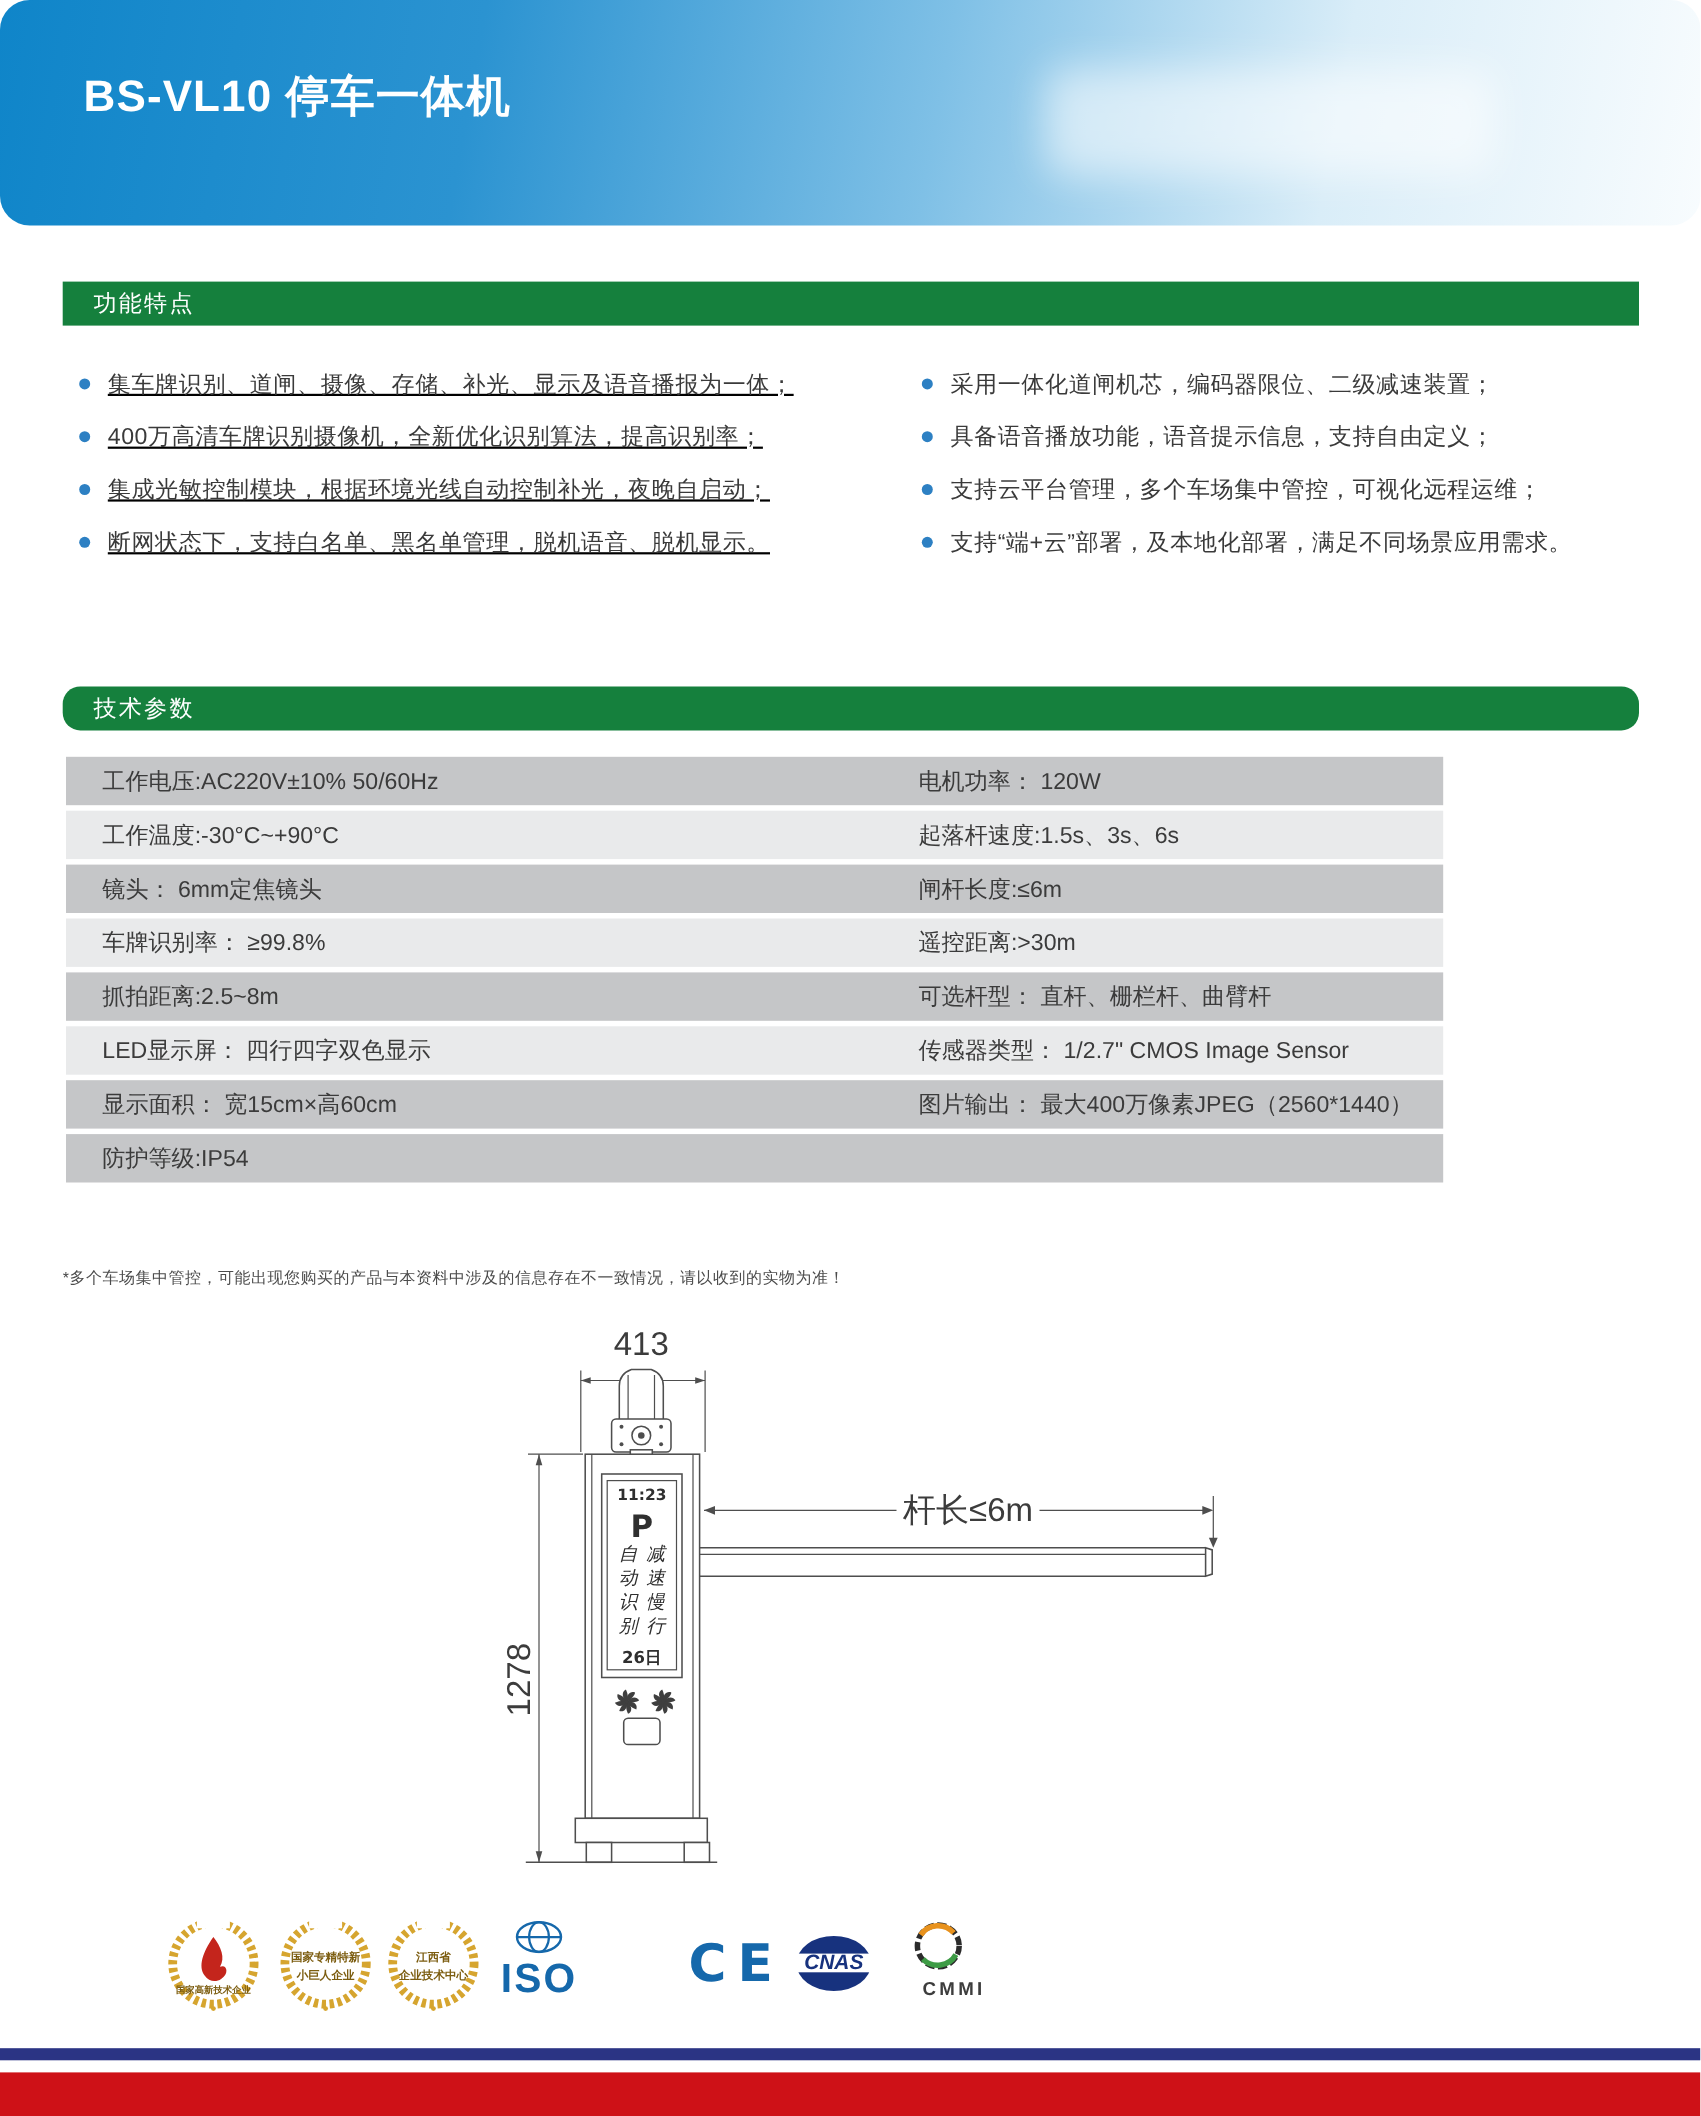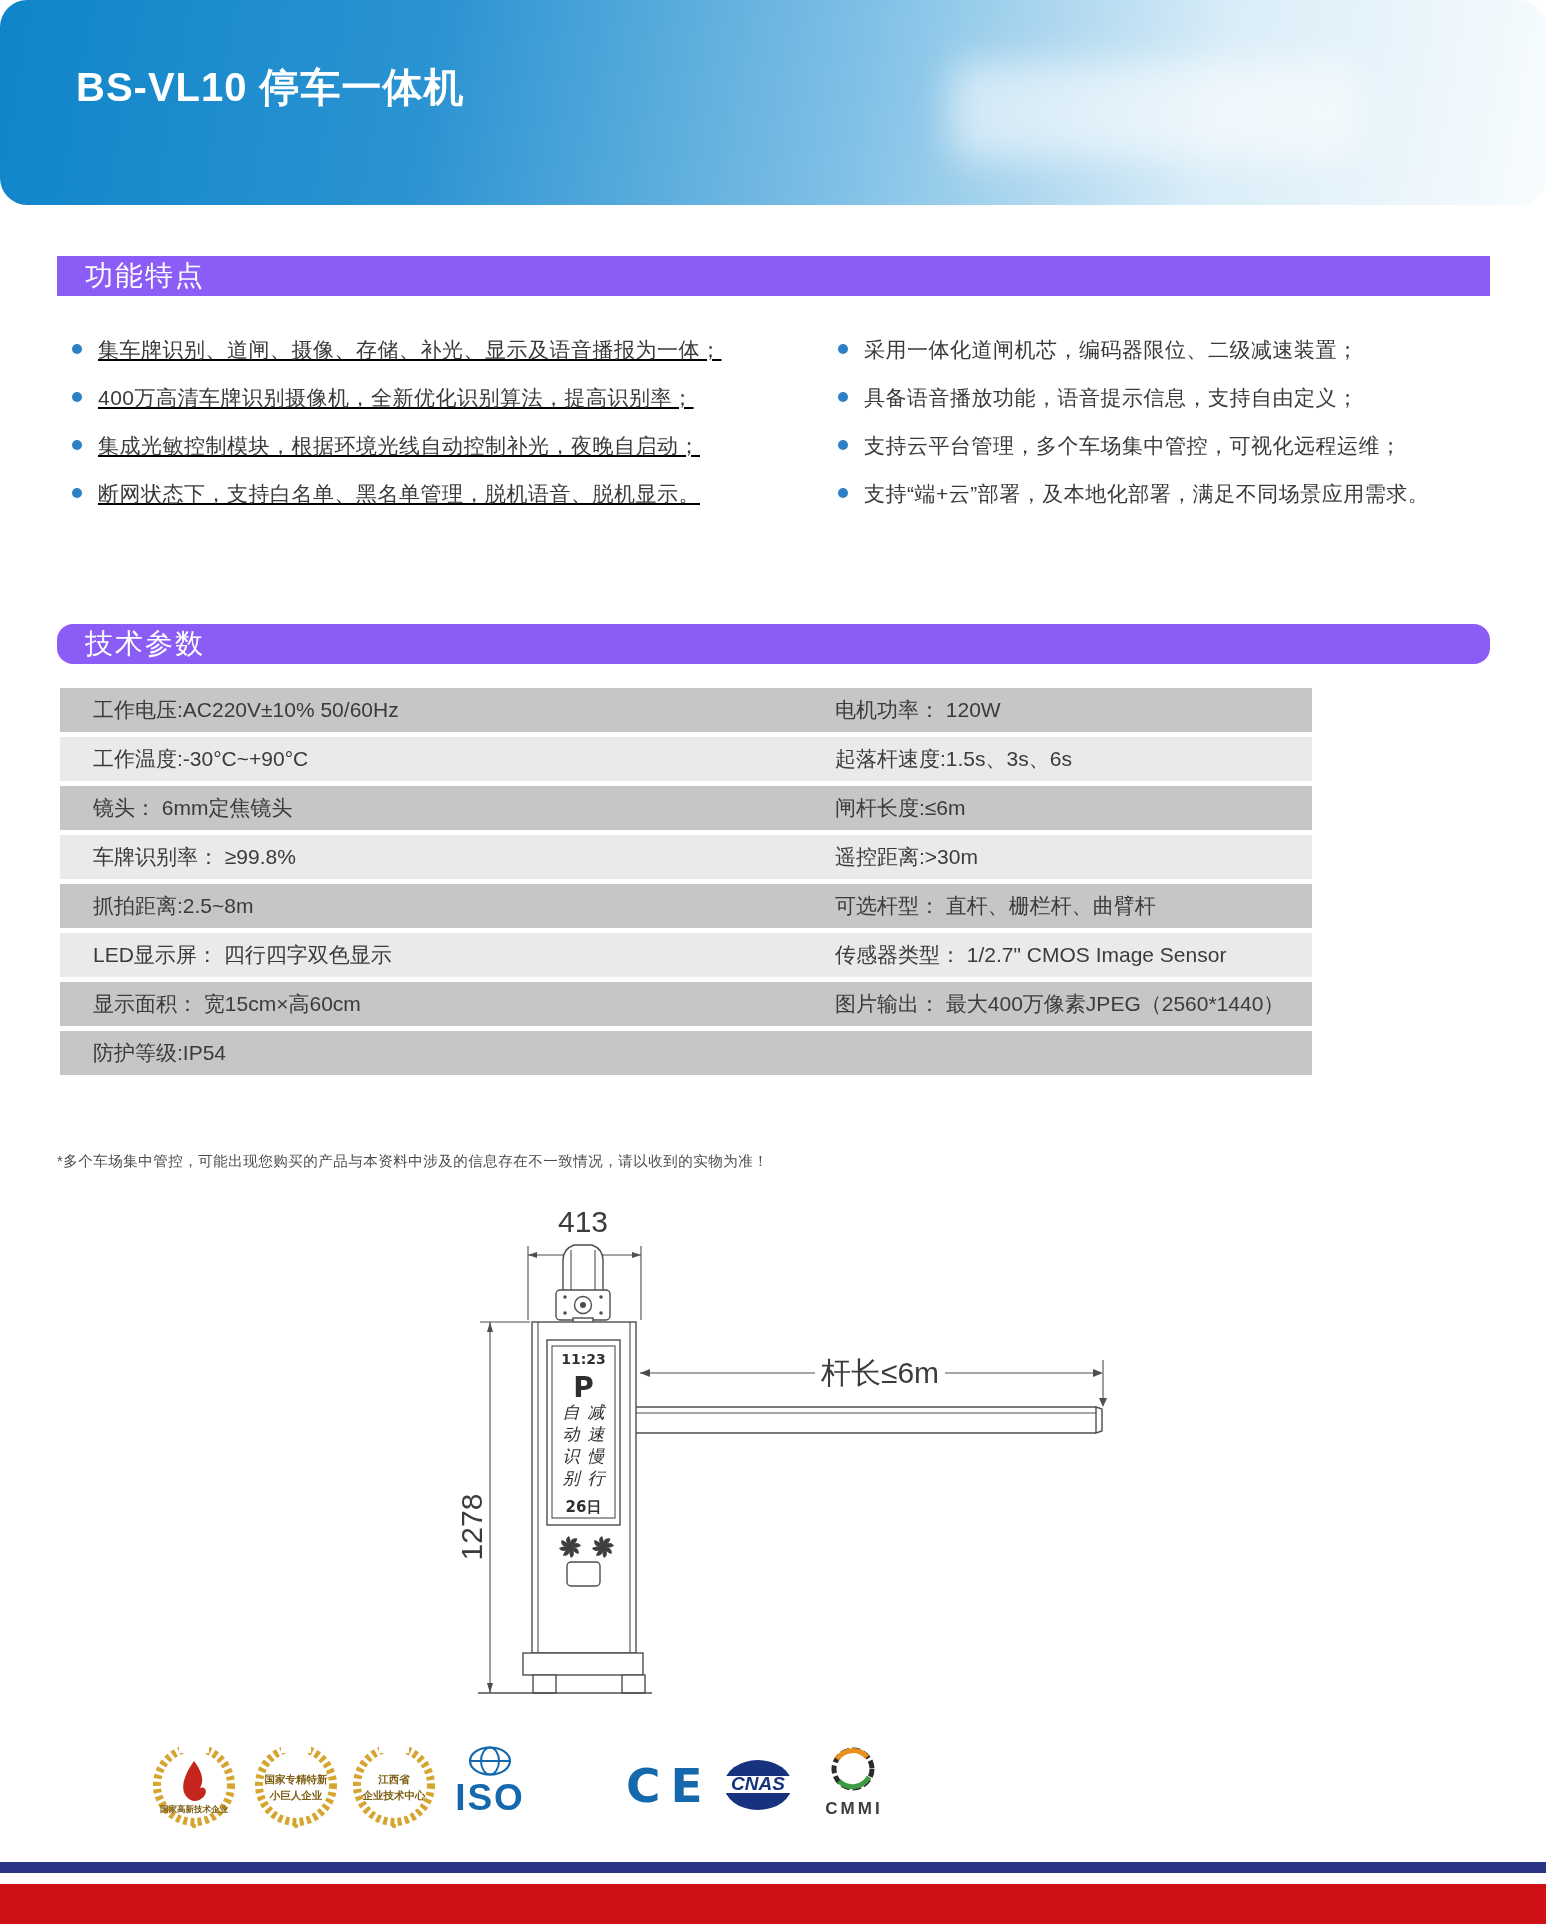--- a/index.html
+++ b/index.html
@@ -8,22 +8,22 @@
 
   
   .hero { position:absolute; left:0; top:0; width:1546px; height:205px;
           background:linear-gradient(100deg,#0f85c9 0%,#2b93d1 28%,#7fc0e6 55%,#d9edf8 78%,#f8fcfe 100%);border-radius:27px; }
   .hero-title { position:absolute; left:76px; top:60px; font-size:40px; font-weight:600;
                 color:#ffffff; letter-spacing:1px; }
   .watermark { position:absolute; left:950px; top:62px; width:410px; height:98px;
                background:rgba(255,255,255,0.55); filter:blur(18px); border-radius:20px; }
 
   
-  .section-bar { position:absolute; left:57px; width:1433px; height:40px; background:#8b5cf6;
-                 color:#ffffff; font-size:28px; letter-spacing:2px; display:flex; align-items:center;
+  .section-bar { position:absolute; left:57px; width:1433px; height:40px; background:#15803d;
+                 color:#ffffff; font-size:21px; letter-spacing:2px; display:flex; align-items:center;
                  padding-left:28px; }
   #features-bar { top:256px; }
   #specs-bar { top:624px;border-radius:16px; }
 
   
   .features-col { position:absolute; top:336px; }
   .f-left  { left:72px;  width:740px;text-decoration:underline; }
   .f-right { left:838px; width:690px; }
   .bullet-row { display:flex; align-items:flex-start; margin-bottom:21px; font-size:21px;
                 color:#3a3a3a; font-weight:500; line-height:27px; letter-spacing:.5px; }
@@ -56,21 +56,21 @@
   .badge { position:absolute; width:92px; height:94px; }
   #badge-1 { left:148px; top:1738px; }
   #badge-2 { left:250px; top:1738px; }
   #badge-3 { left:348px; top:1738px; }
   .iso-block { position:absolute; left:450px; top:1746px; width:80px; text-align:center; }
   .iso-text { font-size:37px; font-weight:900; color:#1568ab; letter-spacing:2px; line-height:36px; }
   .ce-text { position:absolute; left:626px; top:1758px; font-size:47px; font-weight:700;
              color:#1568ab; letter-spacing:10px; font-family:"DejaVu Sans",sans-serif; }
   .cnas-block { position:absolute; left:721px; top:1757px; }
   .cmmi-block { position:absolute; left:822px; top:1740px; width:62px; }
-  .cmmi-text { position:absolute; left:812px; top:1799px; width:84px; text-align:center;
+  .cmmi-text { position:absolute; left:812px; top:1799px; width:84px; text-align:right;
                font-size:17px; font-weight:800; color:#3d3d3d; letter-spacing:3px; }
   .badge-text { font-weight:bold; fill:#7c5d10; font-family:"Liberation Sans",sans-serif; }
 
   
   .footer-navy { position:absolute; left:0; top:1862px; width:1546px; height:11px; background:#2b3484; }
   .footer-red  { position:absolute; left:0; top:1884px; width:1546px; height:40px; background:#ce1117; }
 </style>
 </head>
 <body>
 

